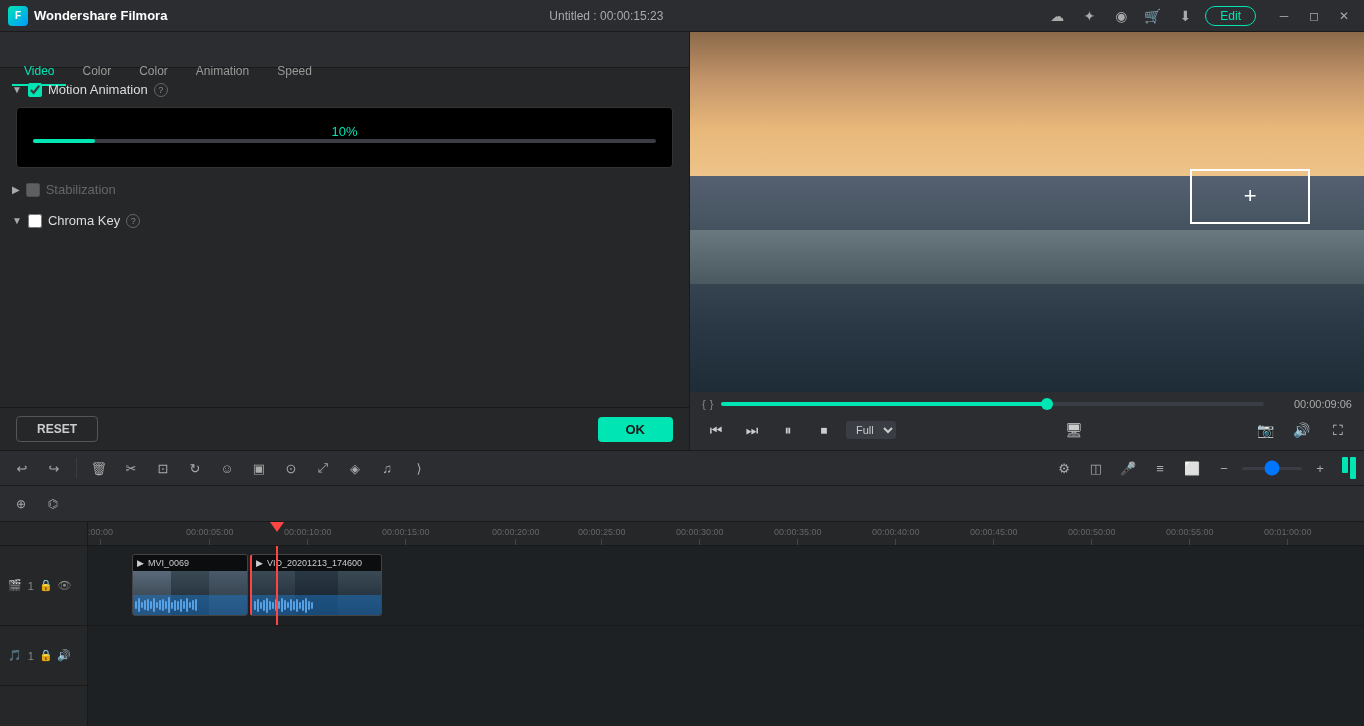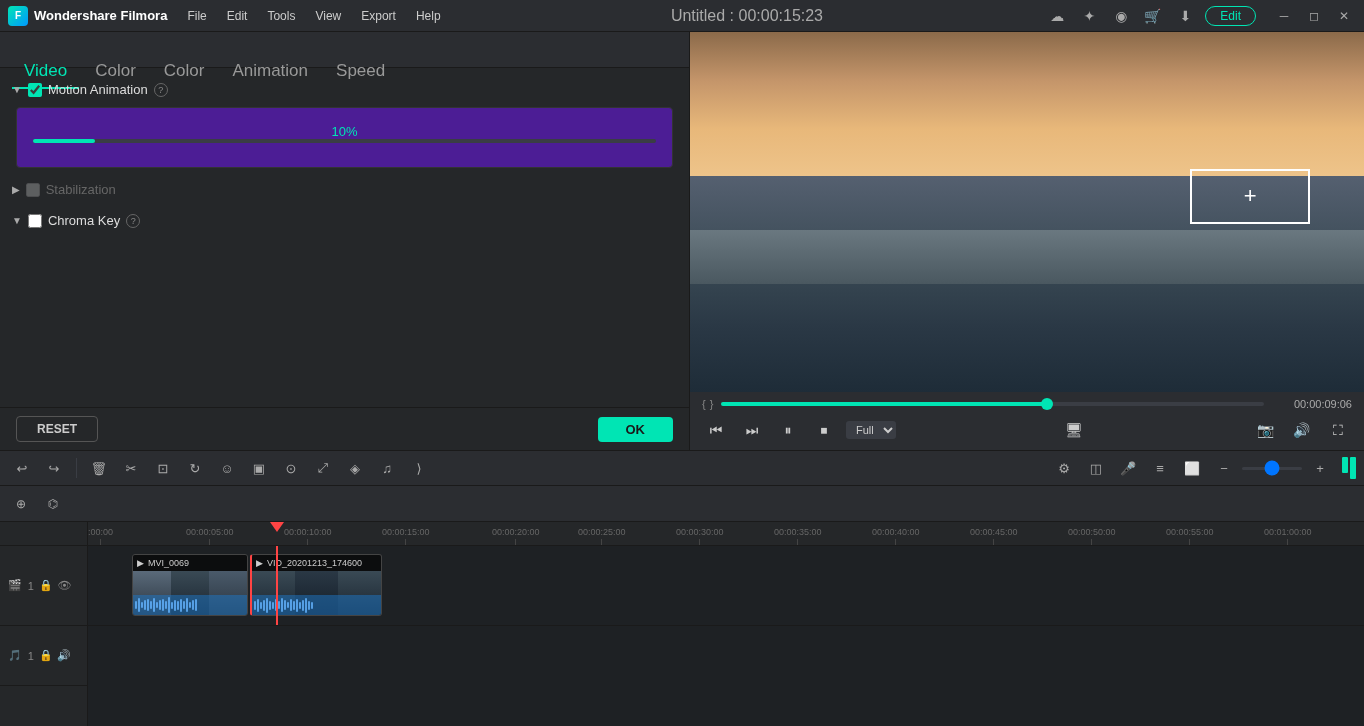--- a/index.html
+++ b/index.html
@@ -54,21 +54,21 @@
       gap: 4px;
     }
     .menu-item {
       padding: 2px 8px;
       color: #ccc;
       font-size: 12px;
       cursor: pointer;
       border-radius: 3px;
     }
     .titlebar-center {
-      font-size: 16px;
+      font-size: 12px;
       color: #aaa;
     }
     .titlebar-right {
       display: flex;
       align-items: center;
       gap: 8px;
     }
     .titlebar-icon {
       width: 24px;
       height: 24px;
@@ -119,21 +119,21 @@
       display: flex;
       align-items: center;
       background: #2b2d31;
       padding: 0 12px;
       height: 36px;
       gap: 4px;
       border-bottom: 1px solid #1a1a1a;
     }
     .tab {
       padding: 6px 12px;
-      font-size: 17px;
+      font-size: 12px;
       color: #999;
       cursor: pointer;
       border-bottom: 2px solid transparent;
       margin-top: 44px;
     }
     .tab.active {
       color: #00e5b4;
       border-bottom: 2px solid #00e5b4;
     }
 
@@ -197,21 +197,21 @@
       align-items: center;
       justify-content: center;
       font-size: 9px;
       color: #888;
       cursor: pointer;
     }
 
     
     .progress-area {
       margin: 4px 16px 8px 16px;
-      background: #4c1d95;
+      background: #000000;
       border-radius: 4px;
       padding: 16px;
       border: 1px solid #333;
     }
     .progress-percent {
       color: #00e5b4;
       font-size: 13px;
       text-align: center;
       flex: 1;
     }
@@ -697,28 +697,20 @@
     }
   </style>
 </head>
 <body>
 
 <div class="titlebar">
   <div class="titlebar-left">
     <div class="app-logo">
       <div class="logo-icon">F</div>
       <span>Wondershare Filmora</span>
-    </div>
-    <div class="menu-bar">
-      <div class="menu-item">File</div>
-      <div class="menu-item">Edit</div>
-      <div class="menu-item">Tools</div>
-      <div class="menu-item">View</div>
-      <div class="menu-item">Export</div>
-      <div class="menu-item">Help</div>
     </div>
   </div>
   <div class="titlebar-center">Untitled : 00:00:15:23</div>
   <div class="titlebar-right">
     <div class="titlebar-icon">☁</div>
     <div class="titlebar-icon">✦</div>
     <div class="titlebar-icon">◉</div>
     <div class="titlebar-icon">🛒</div>
     <div class="titlebar-icon">⬇</div>
     <button class="login-btn">Edit</button>

